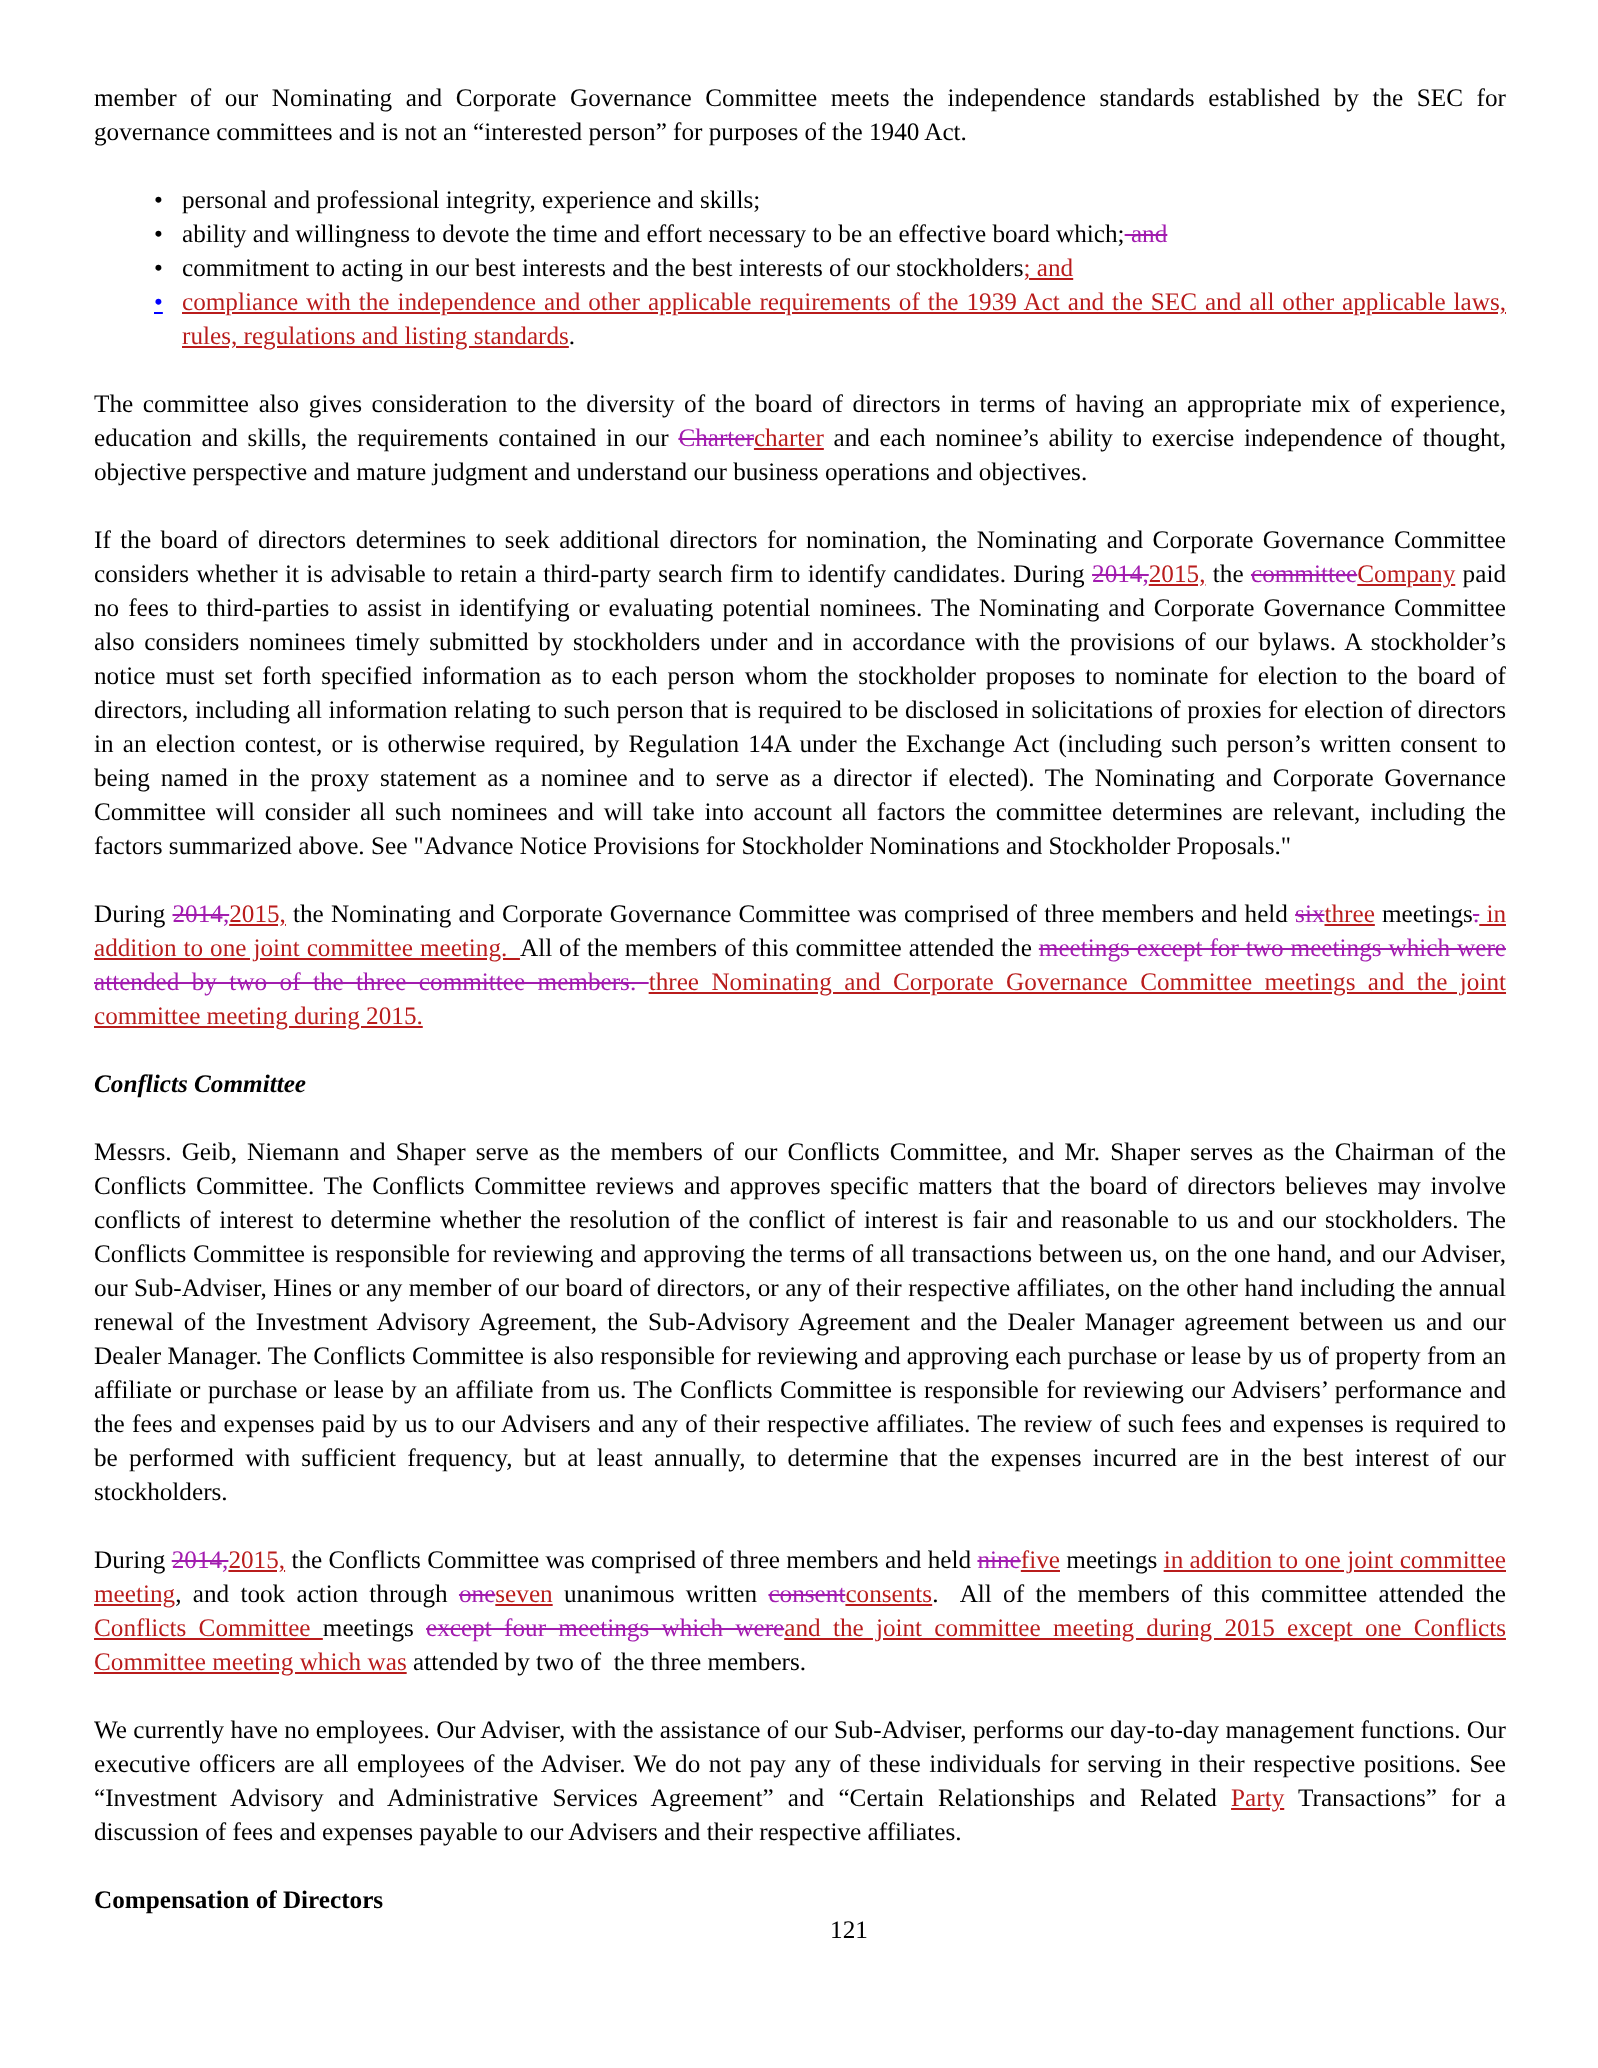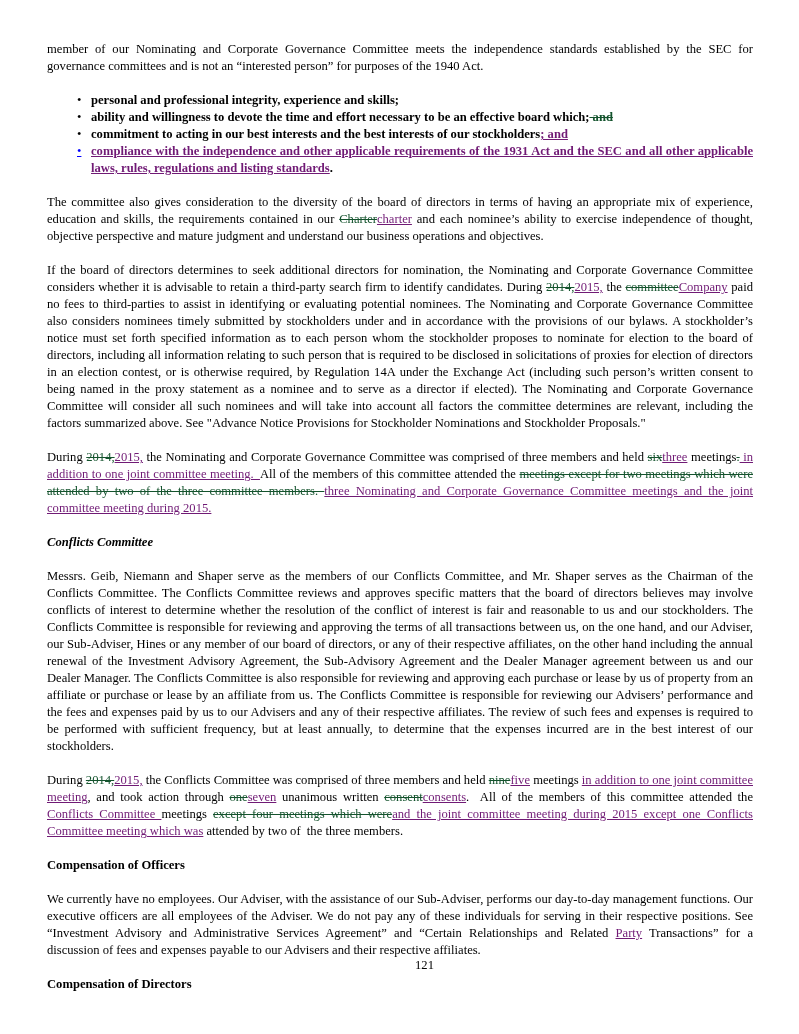--- a/index.html
+++ b/index.html
@@ -14,25 +14,25 @@
     color:#000000;
     overflow:hidden;
   }
   .content { padding:41px 46px 0 47px; }
   .para { margin:0 0 17px 0; text-align:justify; }
   .heading { margin:0 0 17px 0; font-weight:bold; text-align:left; }
   .heading.italic { font-style:italic; }
   ul.criteria { list-style:none; margin:0 0 17px 0; padding:0 0 0 30px; }
   ul.criteria li { display:flex; margin:0; }
   .marker { flex:0 0 14px; }
-  .li-text { flex:1 1 auto; text-align:justify;font-weight:bold; }
+  .li-text { flex:1 1 auto; text-align:justify; }
   
   .run-n { color:#000000; }
-  .run-d { color:#14532d; text-decoration:line-through; }
-  .run-i { color:#701a75; text-decoration:underline; }
+  .run-d { color:#a21caf; text-decoration:line-through; }
+  .run-i { color:#b91c1c; text-decoration:underline; }
   .marker.ins { color:#0000ff; text-decoration:underline; }
   .footer {
     position:absolute;
     top:957px;
     left:0;
     width:100%;
     text-align:center;
     margin-left:25px;
   }
 </style>
@@ -53,37 +53,36 @@
       <li>
         <span class="marker">•</span>
         <span class="li-text"><span class="run-n">ability and willingness to devote the time and effort necessary to be an effective board which;</span><span class="run-d"> and</span></span>
       </li>
       <li>
         <span class="marker">•</span>
         <span class="li-text"><span class="run-n">commitment to acting in our best interests and the best interests of our stockholders</span><span class="run-i">; and</span></span>
       </li>
       <li>
         <span class="marker ins">•</span>
-        <span class="li-text"><span class="run-i">compliance with the independence and other applicable requirements of the 1931 Act and the SEC and all other applicable laws, rules, regulations and listing standards</span><span class="run-n">.</span></span>
+        <span class="li-text"><span class="run-i">compliance with the independence and other applicable requirements of the 1939 Act and the SEC and all other applicable laws, rules, regulations and listing standards</span><span class="run-n">.</span></span>
       </li>
     </ul>
 
     <p class="para"><span class="run-n">The committee also gives consideration to the diversity of the board of directors in terms of having an appropriate mix of experience, education and skills, the requirements contained in our </span><span class="run-d">Charter</span><span class="run-i">charter</span><span class="run-n"> and each nominee’s ability to exercise independence of thought, objective perspective and mature judgment and understand our business operations and objectives.</span></p>
 
     <p class="para"><span class="run-n">If the board of directors determines to seek additional directors for nomination, the Nominating and Corporate Governance Committee considers whether it is advisable to retain a third-party search firm to identify candidates. During </span><span class="run-d">2014,</span><span class="run-i">2015,</span><span class="run-n"> the </span><span class="run-d">committee</span><span class="run-i">Company</span><span class="run-n"> paid no fees to third-parties to assist in identifying or evaluating potential nominees. The Nominating and Corporate Governance Committee also considers nominees timely submitted by stockholders under and in accordance with the provisions of our bylaws. A stockholder’s notice must set forth specified information as to each person whom the stockholder proposes to nominate for election to the board of directors, including all information relating to such person that is required to be disclosed in solicitations of proxies for election of directors in an election contest, or is otherwise required, by Regulation 14A under the Exchange Act (including such person’s written consent to being named in the proxy statement as a nominee and to serve as a director if elected). The Nominating and Corporate Governance Committee will consider all such nominees and will take into account all factors the committee determines are relevant, including the factors summarized above. See "Advance Notice Provisions for Stockholder Nominations and Stockholder Proposals."</span></p>
 
     <p class="para"><span class="run-n">During </span><span class="run-d">2014,</span><span class="run-i">2015,</span><span class="run-n"> the Nominating and Corporate Governance Committee was comprised of three members and held </span><span class="run-d">six</span><span class="run-i">three</span><span class="run-n"> meetings</span><span class="run-d">.</span><span class="run-i"> in addition to one joint committee meeting.&nbsp; </span><span class="run-n">All of the members of this committee attended the </span><span class="run-d">meetings except for two meetings which were attended by two of the three committee members. </span><span class="run-i">three Nominating and Corporate Governance Committee meetings and the joint committee meeting during 2015.</span></p>
 
     <p class="heading italic">Conflicts Committee</p>
 
     <p class="para"><span class="run-n">Messrs. Geib, Niemann and Shaper serve as the members of our Conflicts Committee, and Mr. Shaper serves as the Chairman of the Conflicts Committee. The Conflicts Committee reviews and approves specific matters that the board of directors believes may involve conflicts of interest to determine whether the resolution of the conflict of interest is fair and reasonable to us and our stockholders. The Conflicts Committee is responsible for reviewing and approving the terms of all transactions between us, on the one hand, and our Adviser, our Sub-Adviser, Hines or any member of our board of directors, or any of their respective affiliates, on the other hand including the annual renewal of the Investment Advisory Agreement, the Sub-Advisory Agreement and the Dealer Manager agreement between us and our Dealer Manager. The Conflicts Committee is also responsible for reviewing and approving each purchase or lease by us of property from an affiliate or purchase or lease by an affiliate from us. The Conflicts Committee is responsible for reviewing our Advisers’ performance and the fees and expenses paid by us to our Advisers and any of their respective affiliates. The review of such fees and expenses is required to be performed with sufficient frequency, but at least annually, to determine that the expenses incurred are in the best interest of our stockholders.</span></p>
 
     <p class="para"><span class="run-n">During </span><span class="run-d">2014,</span><span class="run-i">2015,</span><span class="run-n"> the Conflicts Committee was comprised of three members and held </span><span class="run-d">nine</span><span class="run-i">five</span><span class="run-n"> meetings </span><span class="run-i">in addition to one joint committee meeting</span><span class="run-n">, and took action through </span><span class="run-d">one</span><span class="run-i">seven</span><span class="run-n"> unanimous written </span><span class="run-d">consent</span><span class="run-i">consents</span><span class="run-n">.&nbsp; All of the members of this committee attended the </span><span class="run-i">Conflicts Committee </span><span class="run-n">meetings </span><span class="run-d">except four meetings which were</span><span class="run-i">and the joint committee meeting during 2015 except one Conflicts Committee meeting which was</span><span class="run-n"> attended by two of&nbsp; the three members.</span></p>
 
-    <p class="heading">Compensation of Officers</p>
 
     <p class="para"><span class="run-n">We currently have no employees. Our Adviser, with the assistance of our Sub-Adviser, performs our day-to-day management functions. Our executive officers are all employees of the Adviser. We do not pay any of these individuals for serving in their respective positions. See “Investment Advisory and Administrative Services Agreement” and “Certain Relationships and Related </span><span class="run-i">Party</span><span class="run-n"> Transactions” for a discussion of fees and expenses payable to our Advisers and their respective affiliates.</span></p>
 
     <p class="heading">Compensation of Directors</p>
 
   </div>
 
   <div class="footer">121</div>
 </div>
 

